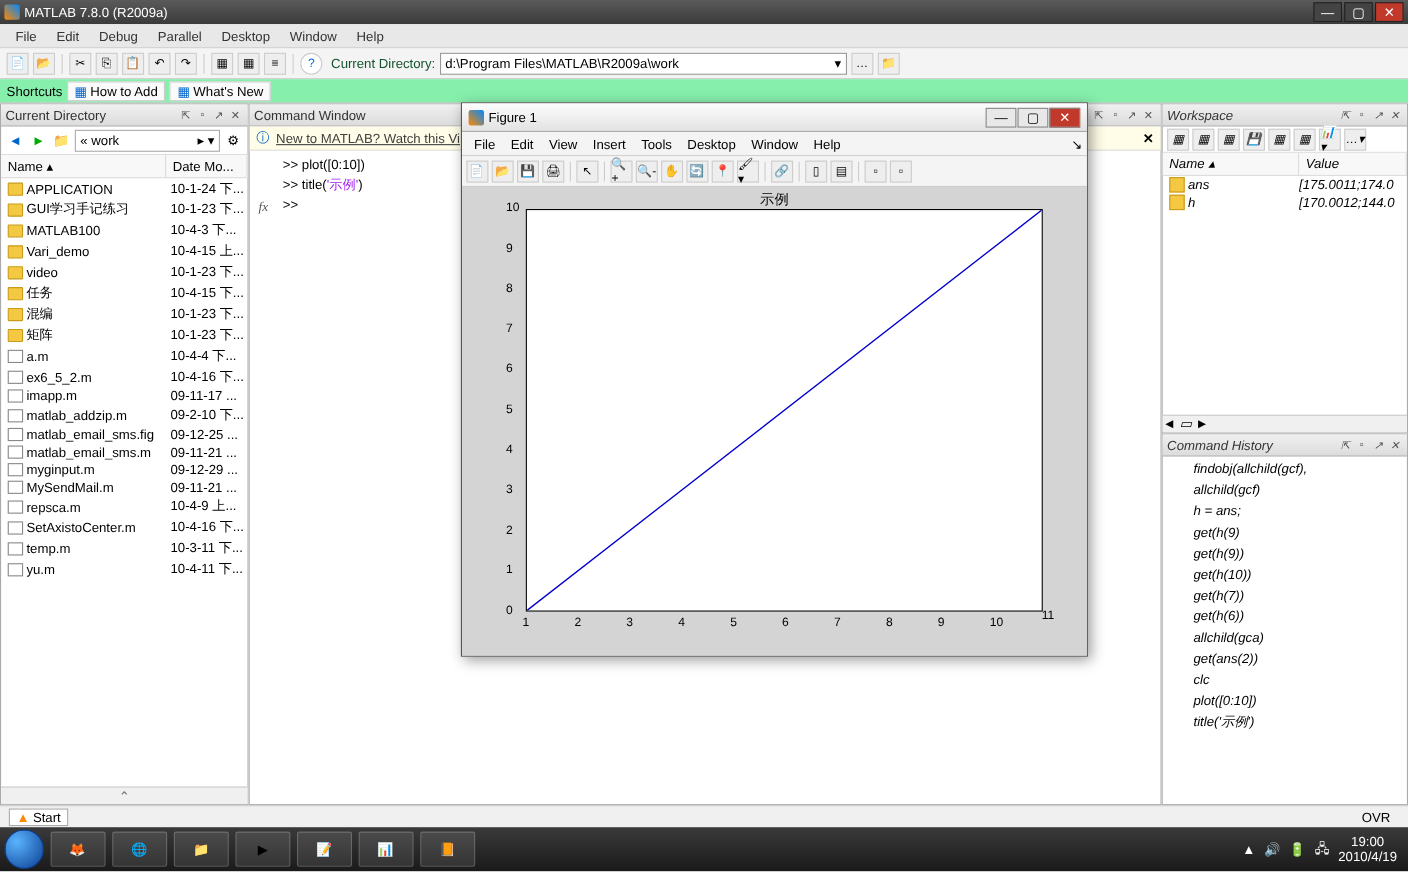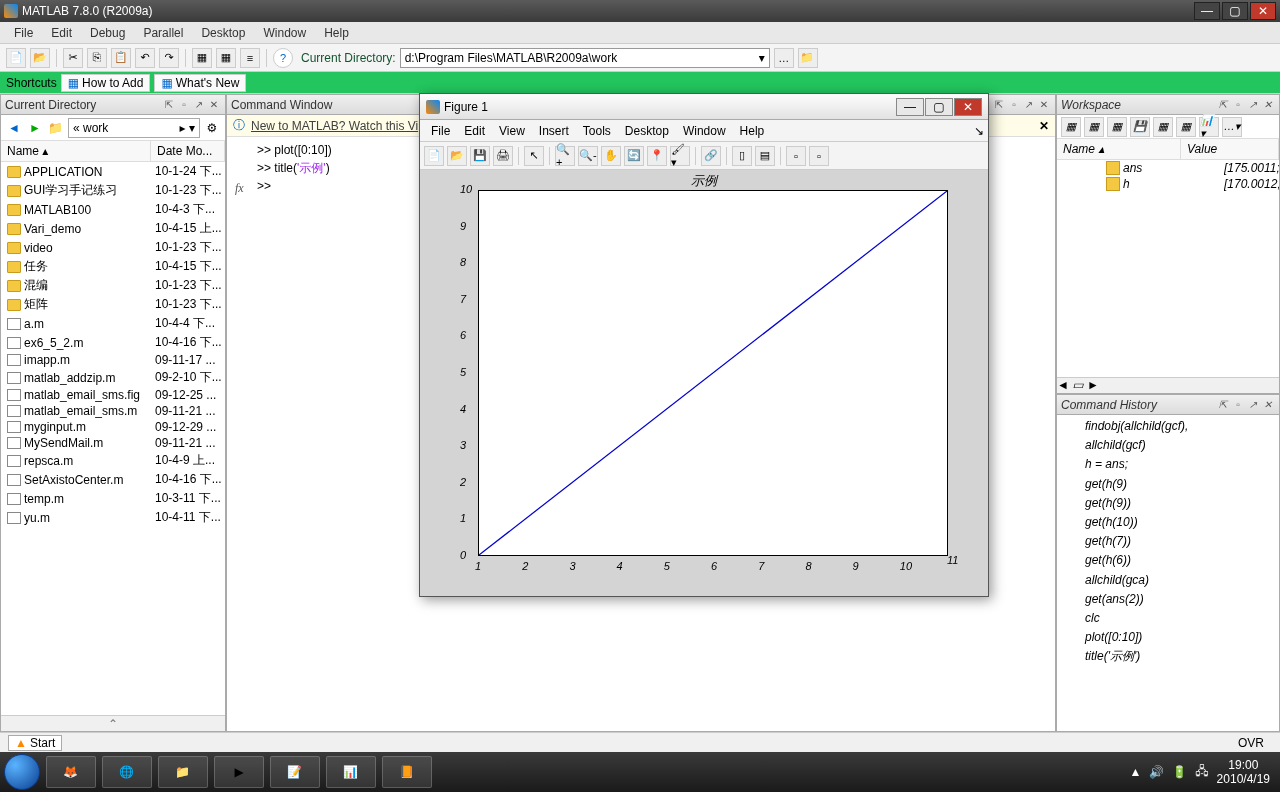--- a/index.html
+++ b/index.html
@@ -9,21 +9,21 @@
 .titlebar .winbtns{display:flex;}
 .titlebar .winbtn{width:26px;height:18px;background:#444;margin-left:2px;display:flex;align-items:center;justify-content:center;color:#fff;border:1px solid #222;}
 .titlebar .winbtn.close{background:#c0392b;}
 .menubar{height:22px;background:#e8e8e8;display:flex;align-items:center;padding:0 6px;gap:2px;border-bottom:1px solid #ccc;}
 .menubar .mitem{padding:2px 8px;color:#333;}
 .toolbar1{height:28px;background:#f4f4f4;display:flex;align-items:center;padding:0 6px;gap:4px;border-bottom:1px solid #ccc;}
 .tbtn{width:20px;height:20px;background:#eee;border:1px solid #ccc;display:flex;align-items:center;justify-content:center;font-size:11px;}
 .tsep{width:1px;height:18px;background:#ccc;margin:0 2px;}
 .curdir-label{color:#14532d;margin-left:4px;}
 .curdir-input{flex:0 0 370px;border:1px solid #999;height:20px;padding:0 4px;display:flex;align-items:center;justify-content:space-between;background:#fff;}
-.shortcuts{height:22px;background:#22c55e;display:flex;align-items:center;padding:0 6px;gap:4px;border-bottom:1px solid #ccc;}
+.shortcuts{height:22px;background:#86efac;display:flex;align-items:center;padding:0 6px;gap:4px;border-bottom:1px solid #ccc;}
 .sbtn{padding:1px 6px;border:1px solid #ccc;background:#fafafa;display:flex;align-items:center;gap:3px;}
 .main{display:flex;height:638px;}
 .panel{display:flex;flex-direction:column;border:1px solid #aaa;background:#fff;}
 .panel-hdr{height:20px;background:linear-gradient(#f0f0f0,#dcdcdc);display:flex;align-items:center;padding:0 4px;border-bottom:1px solid #aaa;}
 .panel-hdr .ptitle{flex:1;color:#333;}
 .panel-hdr .pctrl{width:14px;height:14px;margin-left:1px;display:flex;align-items:center;justify-content:center;font-size:10px;color:#555;}
 .curdir-panel{width:226px;}
 .cd-nav{height:26px;display:flex;align-items:center;padding:0 4px;gap:3px;border-bottom:1px solid #ddd;}
 .cd-nav .navbtn{width:18px;height:18px;display:flex;align-items:center;justify-content:center;}
 .cd-nav .pathbox{flex:1;border:1px solid #aaa;height:20px;display:flex;align-items:center;padding:0 4px;background:#fff;}
@@ -44,21 +44,21 @@
 .cmd-line{white-space:pre;line-height:1.5;}
 .str{color:#a020f0;}
 .fx{position:absolute;left:-22px;top:40px;font-style:italic;color:#555;font-family:serif;}
 .cmd-wrap{margin-left:22px;position:relative;}
 .right-col{width:224px;display:flex;flex-direction:column;font-style:italic;}
 .ws-panel{flex:0 0 300px;}
 .ws-tb{height:24px;display:flex;align-items:center;padding:0 4px;gap:3px;border-bottom:1px solid #ddd;}
 .ws-cols{display:flex;border-bottom:1px solid #ddd;background:#f8f8f8;}
 .ws-col{padding:3px 6px;border-right:1px solid #ddd;}
 .ws-list{flex:1;overflow:auto;}
-.ws-row{display:flex;padding:1px 0;margin-left:43px;}
+.ws-row{display:flex;padding:1px 0;}
 .ws-row .vname{width:124px;padding-left:6px;display:flex;align-items:center;gap:3px;}
 .ws-row .vval{flex:1;white-space:nowrap;overflow:hidden;}
 .vicon{width:14px;height:14px;background:#f5c842;border:1px solid #c89b1a;display:inline-block;}
 .ws-scroll{height:16px;background:#f0f0f0;border-top:1px solid #ccc;}
 .ch-panel{flex:1;}
 .ch-body{flex:1;font-family:Consolas,monospace;font-size:12px;padding:2px 4px;overflow:auto;}
 .ch-line{white-space:pre;padding-left:24px;line-height:1.6;}
 .statusbar{height:20px;background:#f0f0f0;border-top:1px solid #ccc;display:flex;align-items:center;padding:0 8px;}
 .statusbar .startbtn{border:1px solid #aaa;padding:0 6px;background:#fff;display:flex;align-items:center;gap:3px;}
 .statusbar .ovr{margin-left:auto;margin-right:8px;}
@@ -404,21 +404,21 @@
     <div class="tbtn">🖌▾</div>
     <div class="tsep"></div>
     <div class="tbtn">🔗</div>
     <div class="tsep"></div>
     <div class="tbtn">▯</div>
     <div class="tbtn">▤</div>
     <div class="tsep"></div>
     <div class="tbtn">▫</div>
     <div class="tbtn">▫</div>
   </div>
-  <div class="fig-canvas" style="height:426px;font-style:italic;">
+  <div class="fig-canvas" style="height:426px;">
     <div class="plot-title">示例</div>
     <div class="plot-area" id="plot-area">
       <svg class="plot-line" viewBox="0 0 100 100" preserveAspectRatio="none">
         <line x1="0" y1="100" x2="100" y2="0" stroke="#0000cd" stroke-width="0.3"></line>
       </svg>
     </div>
     <div id="xticks"></div>
     <div id="yticks"></div>
   <div class="axis-tick" style="left: 55px; top: 390px;">1</div>
       <div class="axis-tick" style="left: 102.2px; top: 390px;">2</div>

